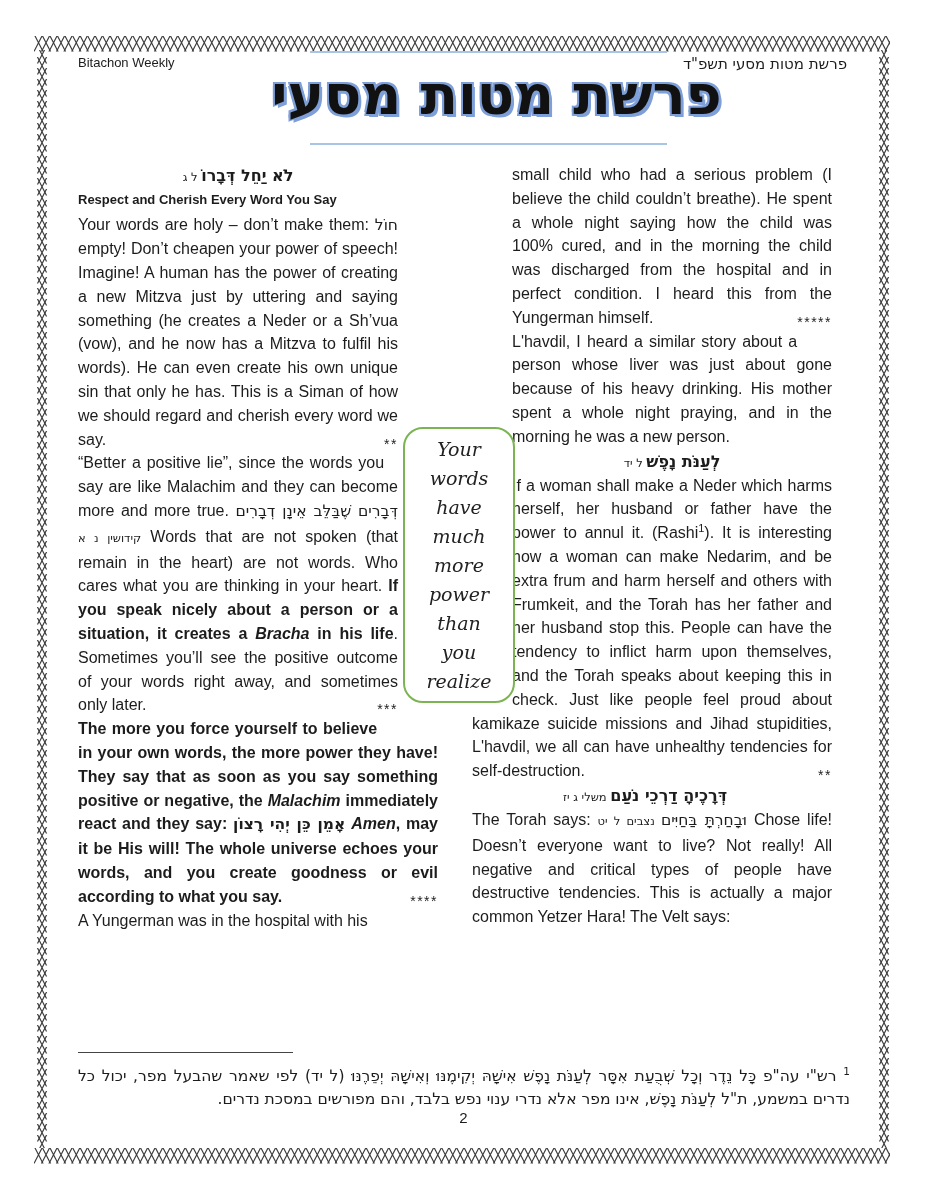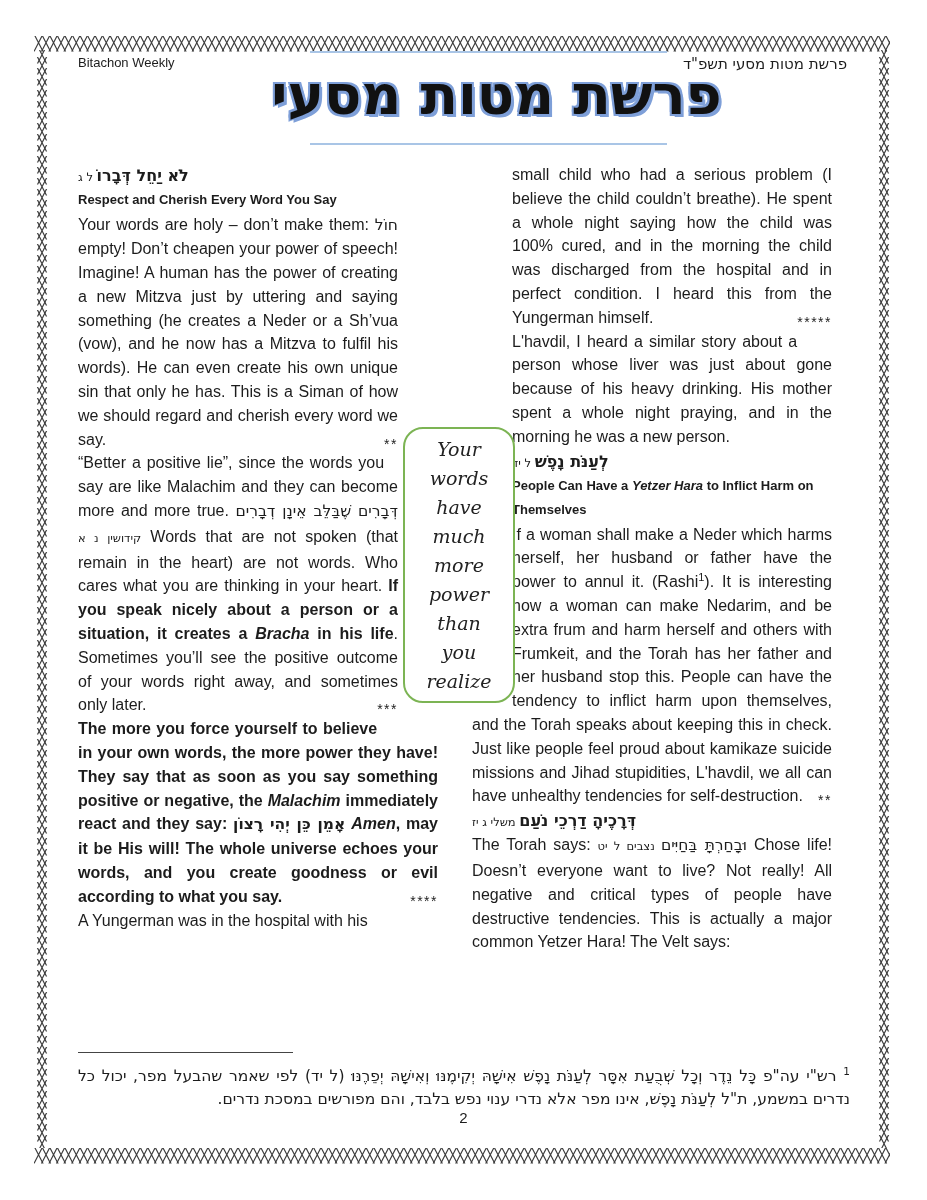--- a/index.html
+++ b/index.html
@@ -39,21 +39,21 @@
   .rule-top{left:310px;top:51px;width:357px;}
   .rule-bottom{left:310px;top:143px;width:357px;}
   
   .col{position:absolute;top:163px;width:360px;font-size:16px;line-height:23.8px;}
   .col-left{left:78px;}
   .col-right{left:472px;}
   .spacer-right{float:right;width:40px;height:280px;margin-top:255px;}
   .spacer-left{float:left;width:40px;height:300px;margin-top:238px;}
   .blk{margin:0;}
   .blk.p{text-align:justify;}
-  .blk.hhe{font-weight:bold;line-height:22px;padding-top:2px;}
+  .blk.hhe{text-align:center;font-weight:bold;line-height:22px;padding-top:2px;}
   .blk.hen{font-weight:bold;font-size:13px;line-height:24.5px;}
   .blk.ctr{text-align:center;}
   .i{}
   .b{font-weight:bold;}
   .bi{font-weight:bold;font-style:italic;}
   .he{font-family:"DejaVu Sans",sans-serif;font-size:15.5px;}
   .heb{font-family:"DejaVu Sans",sans-serif;font-size:15.5px;font-weight:bold;}
   .hb{font-family:"DejaVu Sans",sans-serif;font-size:16px;}
   .cite{font-family:"DejaVu Sans",sans-serif;font-size:11.5px;font-weight:normal;}
   .sup{vertical-align:super;font-size:11px;line-height:0;}
@@ -105,21 +105,20 @@
         <div class="blk p"><span>A </span><span class="i">Yungerman</span><span> was in the hospital with his</span></div>
       </div>
   </div>
 
   <div class="col col-right">
     <div class="spacer-left"></div>
     <div>
         <div class="blk p"><span>small child who had a serious problem (I believe the child couldn’t breathe). He spent a whole night saying how the child was 100% cured, and in the morning the child was discharged from the hospital and in perfect condition. I heard this from the </span><span class="i">Yungerman</span><span> himself.</span><span class="ast">*****</span></div>
         <div class="blk p"><span class="i">L'havdil</span><span>, I heard a similar story about a person whose liver was just about gone because of his heavy drinking. His mother spent a whole night praying, and in the morning he was a new person.</span></div>
         <div class="blk hhe"><span class="hb b">לְעַנֹּת נָפֶשׁ</span><span class="cite"> ל יד</span></div>
-        <div class="blk hen"><span class="b">People Can Have a </span><span class="bi">Yetzer Hara</span><span class="b"> to Inflict Harm on Themselves</span></div>
         <div class="blk p"><span>If a woman shall make a </span><span class="i">Neder</span><span> which harms herself, her husband or father have the power to annul it. (</span><span class="i">Rashi</span><span class="sup">1</span><span>). It is interesting how a woman can make </span><span class="i">Nedarim</span><span>, and be extra frum and harm herself and others with </span><span class="i">Frumkeit</span><span>, and the </span><span class="i">Torah</span><span> has her father and her husband stop this. People can have the tendency to inflict harm upon themselves, and the </span><span class="i">Torah</span><span> speaks about keeping this in check. Just like people feel proud about kamikaze suicide missions and Jihad stupidities, </span><span class="i">L'havdil</span><span>, we all can have unhealthy tendencies for self-destruction.</span><span class="ast">**</span></div>
         <div class="blk hhe"><span class="hb b">דְּרָכֶיהָ דַרְכֵי נֹעַם</span><span class="cite"> משלי ג יז</span></div>
         <div class="blk p"><span>The </span><span class="i">Torah</span><span> says: </span><span class="he">וּבָחַרְתָּ בַּחַיִּים</span><span class="cite"> נצבים ל יט</span><span> Chose life! Doesn’t everyone want to live? Not really! All negative and critical types of people have destructive tendencies. This is actually a major common </span><span class="i">Yetzer Hara!</span><span> The </span><span class="i">Velt</span><span> says:</span></div>
       </div>
   </div>
 
   <div class="pullquote">
     <div class="pullquote-text">Your
 words
 have

